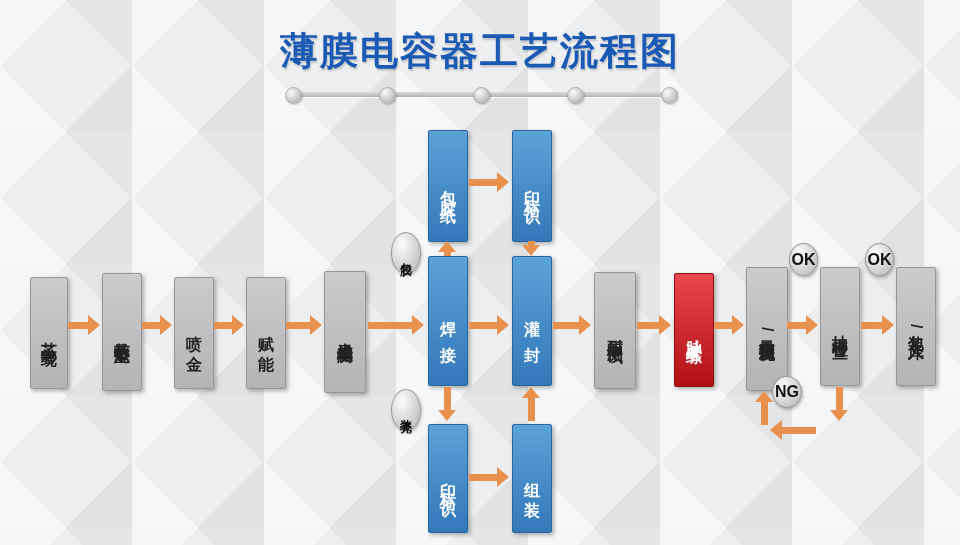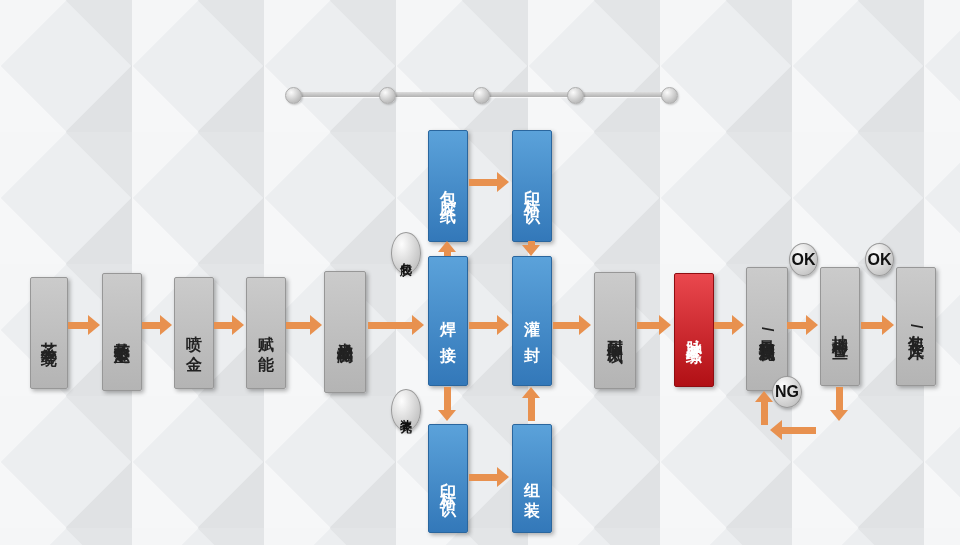--- a/index.html
+++ b/index.html
@@ -76,20 +76,21 @@
   .arr.up::before{content:"";position:absolute;bottom:0;left:50%;margin-left:-3.5px;width:7px;height:calc(100% - 11px);background:var(--arrow);}
   .arr.up::after{content:"";position:absolute;top:0;left:50%;margin-left:-9px;width:0;height:0;border-bottom:11px solid var(--arrow);border-left:9px solid transparent;border-right:9px solid transparent;}
   .arr.down::before{content:"";position:absolute;top:0;left:50%;margin-left:-3.5px;width:7px;height:calc(100% - 11px);background:var(--arrow);}
   .arr.down::after{content:"";position:absolute;bottom:0;left:50%;margin-left:-9px;width:0;height:0;border-top:11px solid var(--arrow);border-left:9px solid transparent;border-right:9px solid transparent;}
 </style>
 </head>
 <body>
 
 <div id="canvas">
 
+  <div class="title">薄膜电容器工艺流程图</div>
   <div class="divider-line"></div>
   <span class="bead" style="left:285px"></span>
   <span class="bead" style="left:379px"></span>
   <span class="bead" style="left:473px"></span>
   <span class="bead" style="left:567px"></span>
   <span class="bead" style="left:661px"></span>
 
   <div class="node n-gray" style="left:30px;top:277px;width:36px;height:110px">
     <span class="vt ls4">芯子卷绕</span>
   </div>

